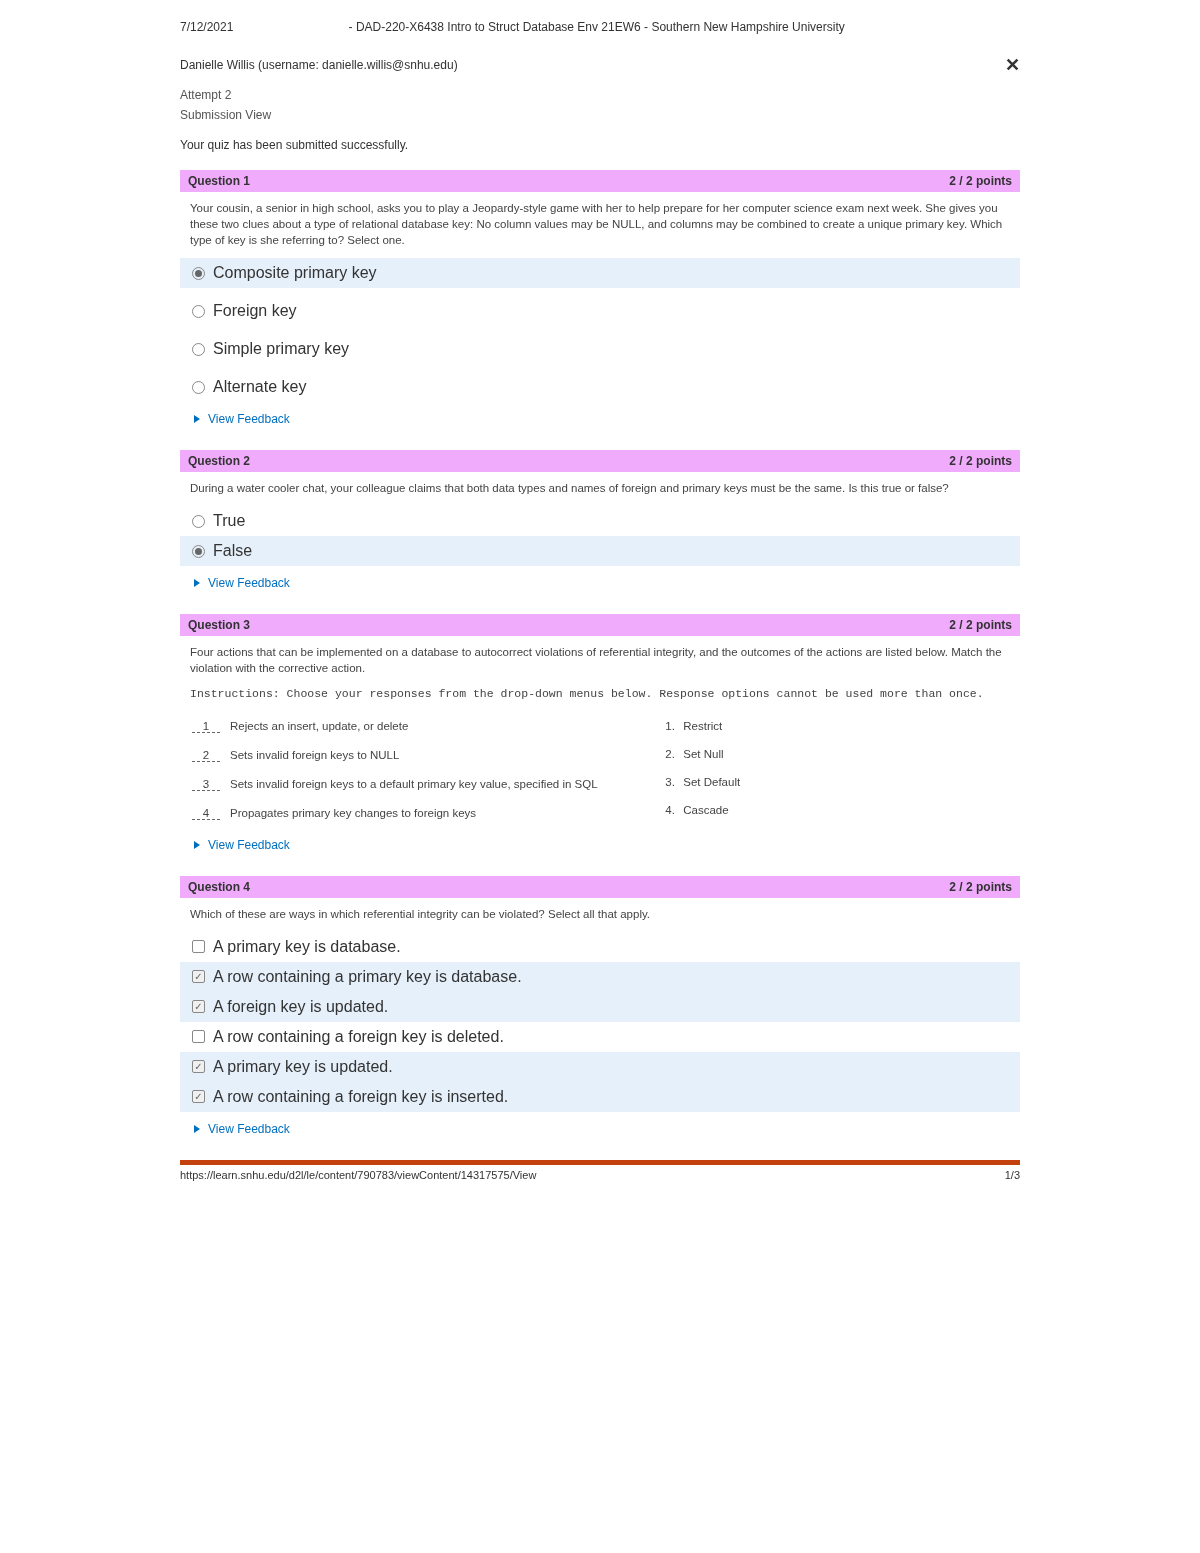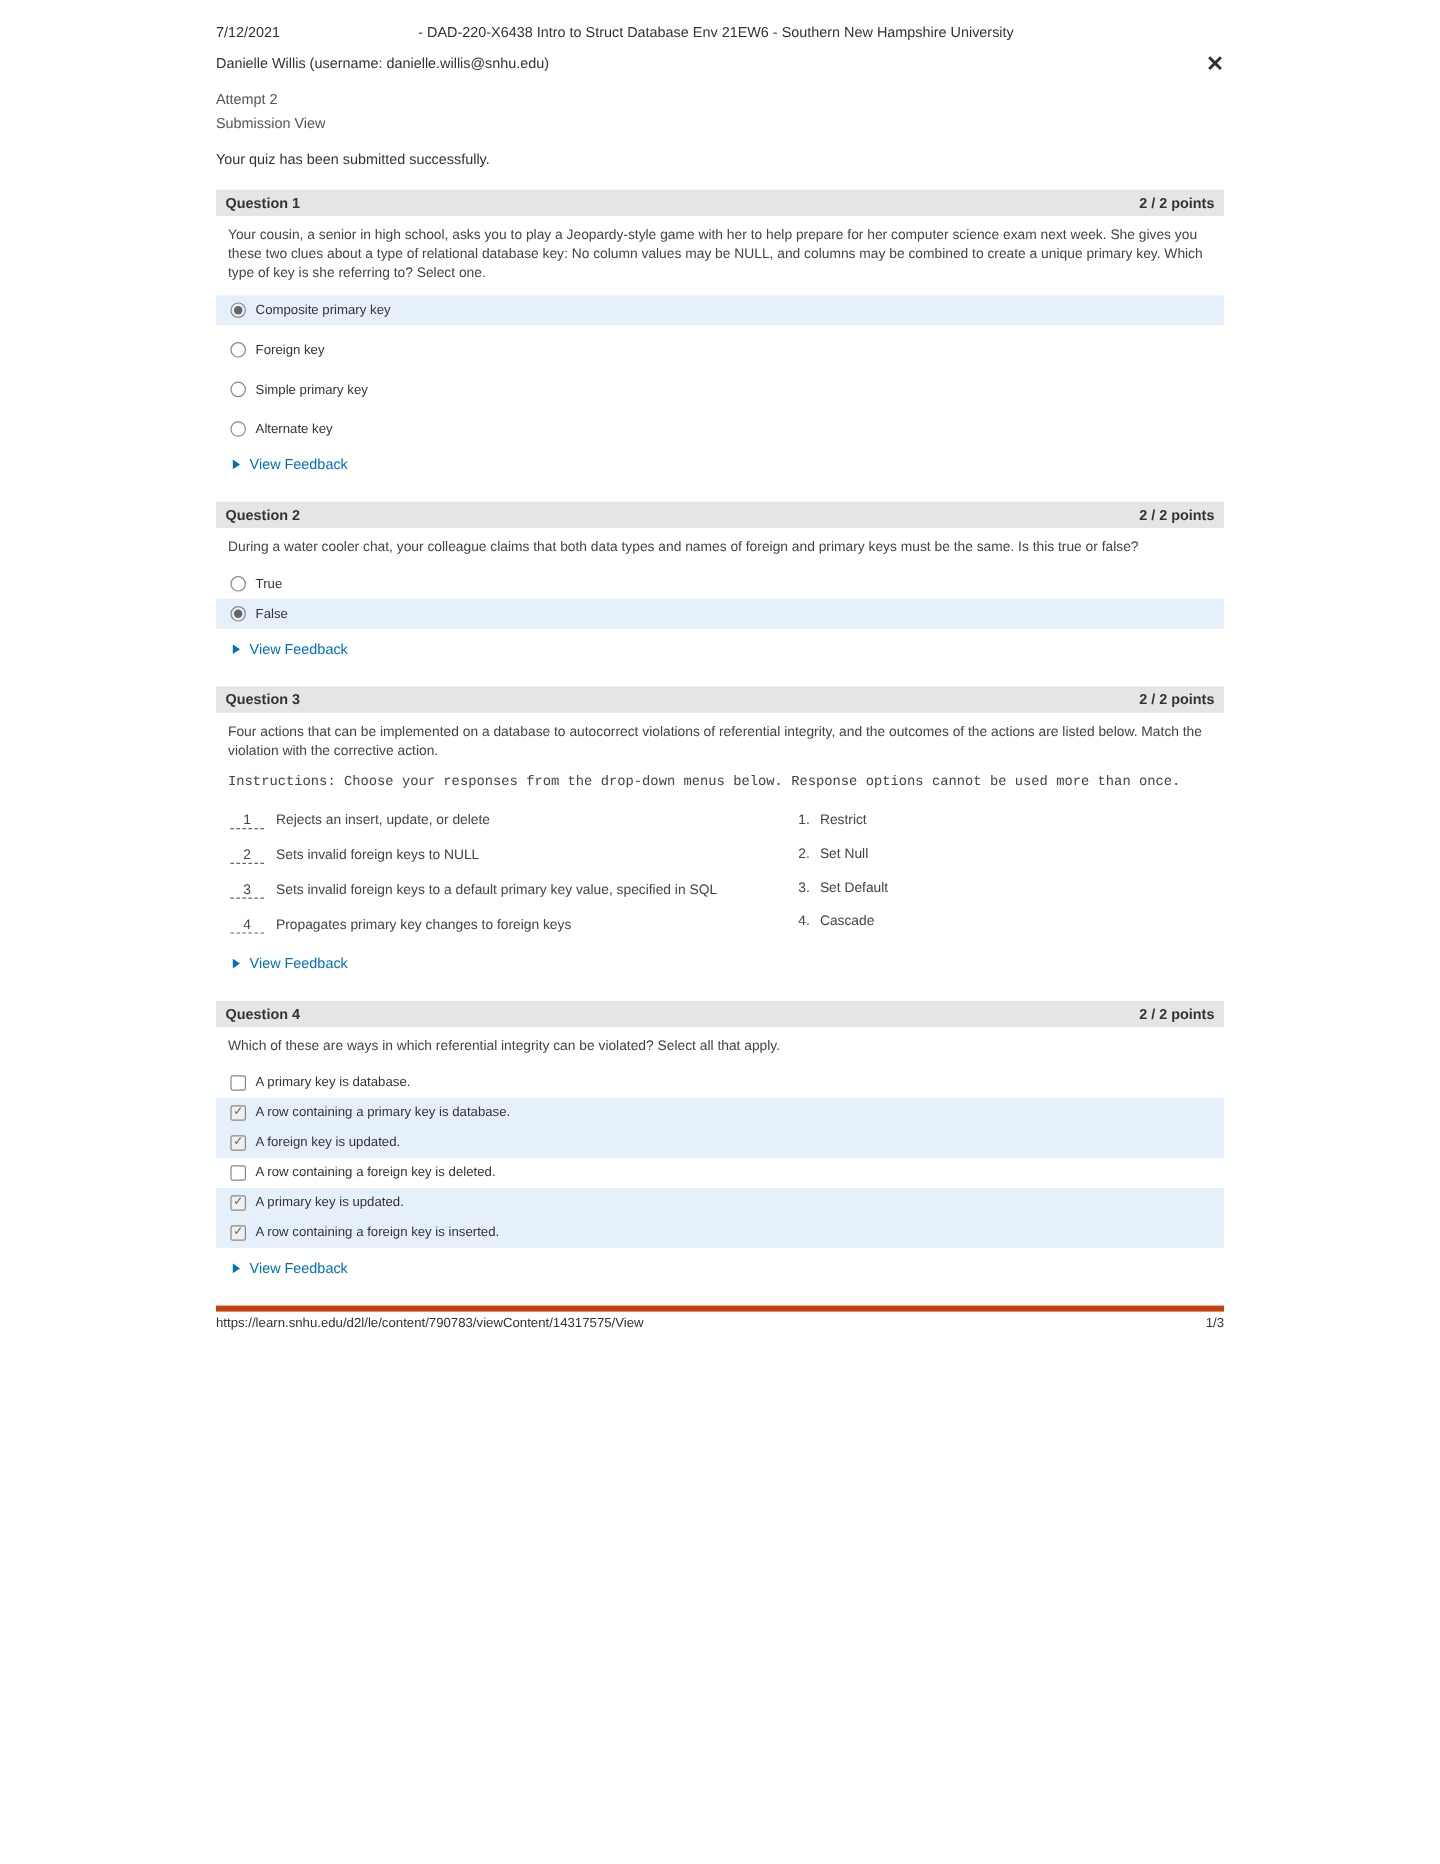--- a/index.html
+++ b/index.html
@@ -16,21 +16,21 @@
     width: 920px;
     margin: 0 auto;
     background: #fff;
     padding: 20px 40px 10px 40px;
   }
   .print-header {
     display: flex;
     justify-content: center;
     font-size: 12px;
     color: #333;
-    margin-bottom: 8px;
+    margin-bottom: 20px;
   }
   .print-header .title {
     text-align: center;
     flex: 1;
   }
   .user-row {
     display: flex;
     justify-content: space-between;
     align-items: center;
     margin-bottom: 12px;
@@ -47,21 +47,21 @@
     margin-bottom: 6px;
   }
   .success-msg {
     font-size: 12px;
     margin: 16px 0 18px 0;
   }
   .question-block {
     margin-bottom: 18px;
   }
   .question-header {
-    background: #e5e5e5;
+    background: #f0abfc;
     display: flex;
     justify-content: space-between;
     padding: 4px 8px;
     font-size: 12px;
     font-weight: bold;
   }
   .question-prompt {
     padding: 8px 10px 10px 10px;
     font-size: 11.5px;
     line-height: 1.4;
@@ -70,21 +70,21 @@
   .question-inst {
     padding: 0 10px 8px 10px;
     font-size: 11.5px;
     color: #444;
     font-family: Liberation Mono, monospace;
   }
   .option-row {
     display: flex;
     align-items: center;
     padding: 6px 12px;
-    font-size: 11px;
+    font-size: 16px;
   }
   .option-row.selected {
     background: #e6f0fa;
   }
   .radio {
     width: 13px;
     height: 13px;
     border: 1px solid #888;
     border-radius: 50%;
     margin-right: 8px;

